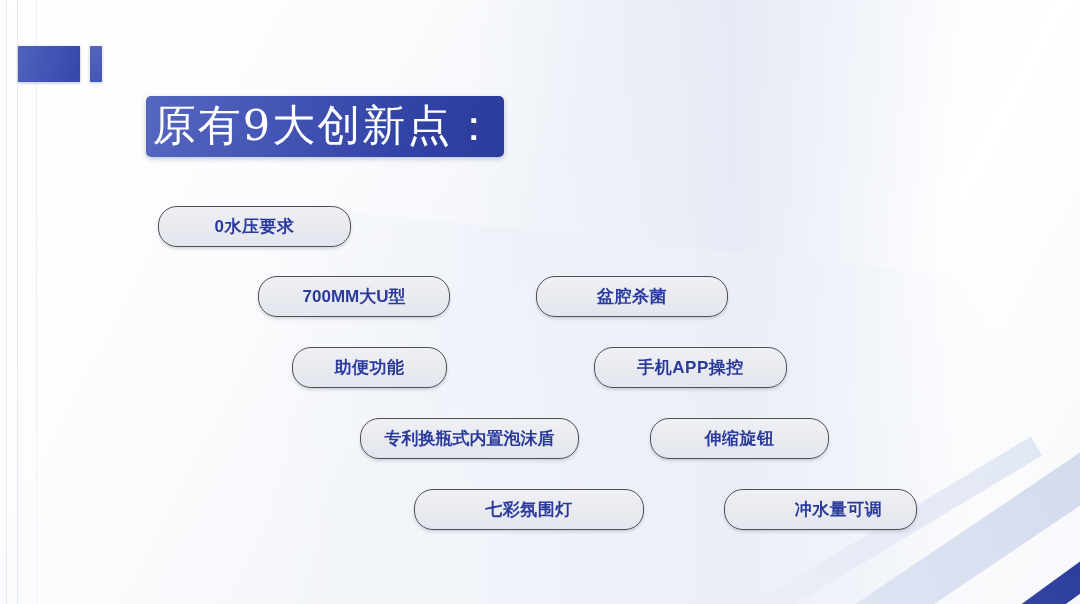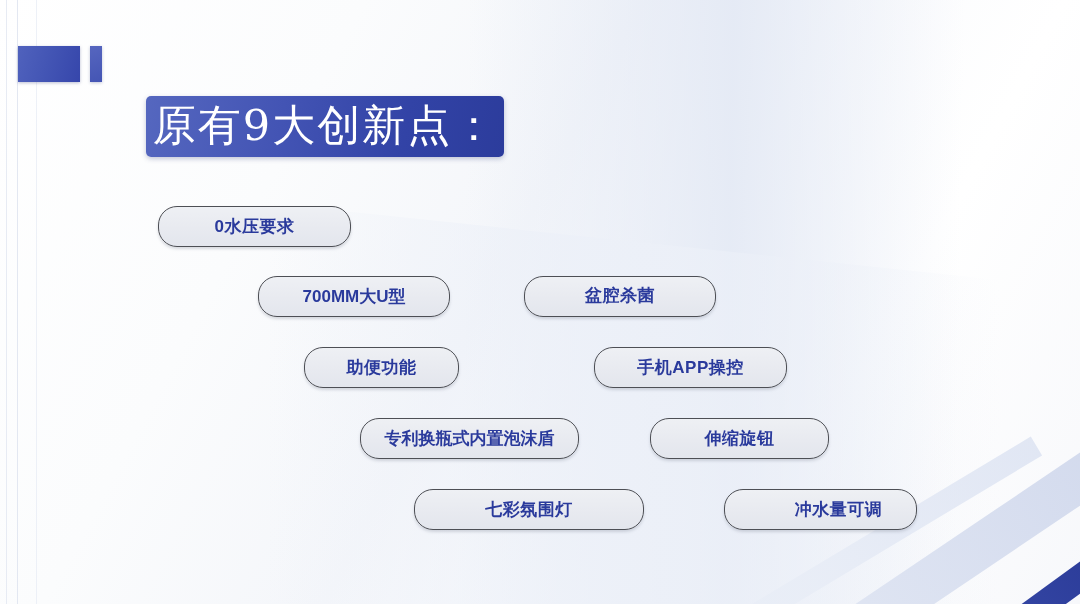--- a/index.html
+++ b/index.html
@@ -203,24 +203,24 @@
     <div class="title-text">原有9大创新点：</div>
   </div>
 
   <div id="features">
       <div class="pill" style="left: 158px; top: 206px; width: 193px;">
         <span>0水压要求</span>
       </div>
       <div class="pill tight" style="left: 222px; top: 276px; width: 192px; margin-left: 36px;">
         <span>700MM大U型</span>
       </div>
-      <div class="pill" style="left: 524px; top: 276px; width: 192px; font-family: Liberation Mono, monospace;">
+      <div class="pill" style="left: 536px; top: 276px; width: 192px;">
         <span>盆腔杀菌</span>
       </div>
-      <div class="pill" style="left: 304px; top: 347px; width: 155px;">
+      <div class="pill" style="left: 292px; top: 347px; width: 155px;">
         <span>助便功能</span>
       </div>
       <div class="pill" style="left: 594px; top: 347px; width: 193px; justify-content: center;">
         <span>手机APP操控</span>
       </div>
       <div class="pill tight" style="left: 360px; top: 418px; width: 219px;">
         <span>专利换瓶式内置泡沫盾</span>
       </div>
       <div class="pill" style="left: 650px; top: 418px; width: 179px;">
         <span>伸缩旋钮</span>

